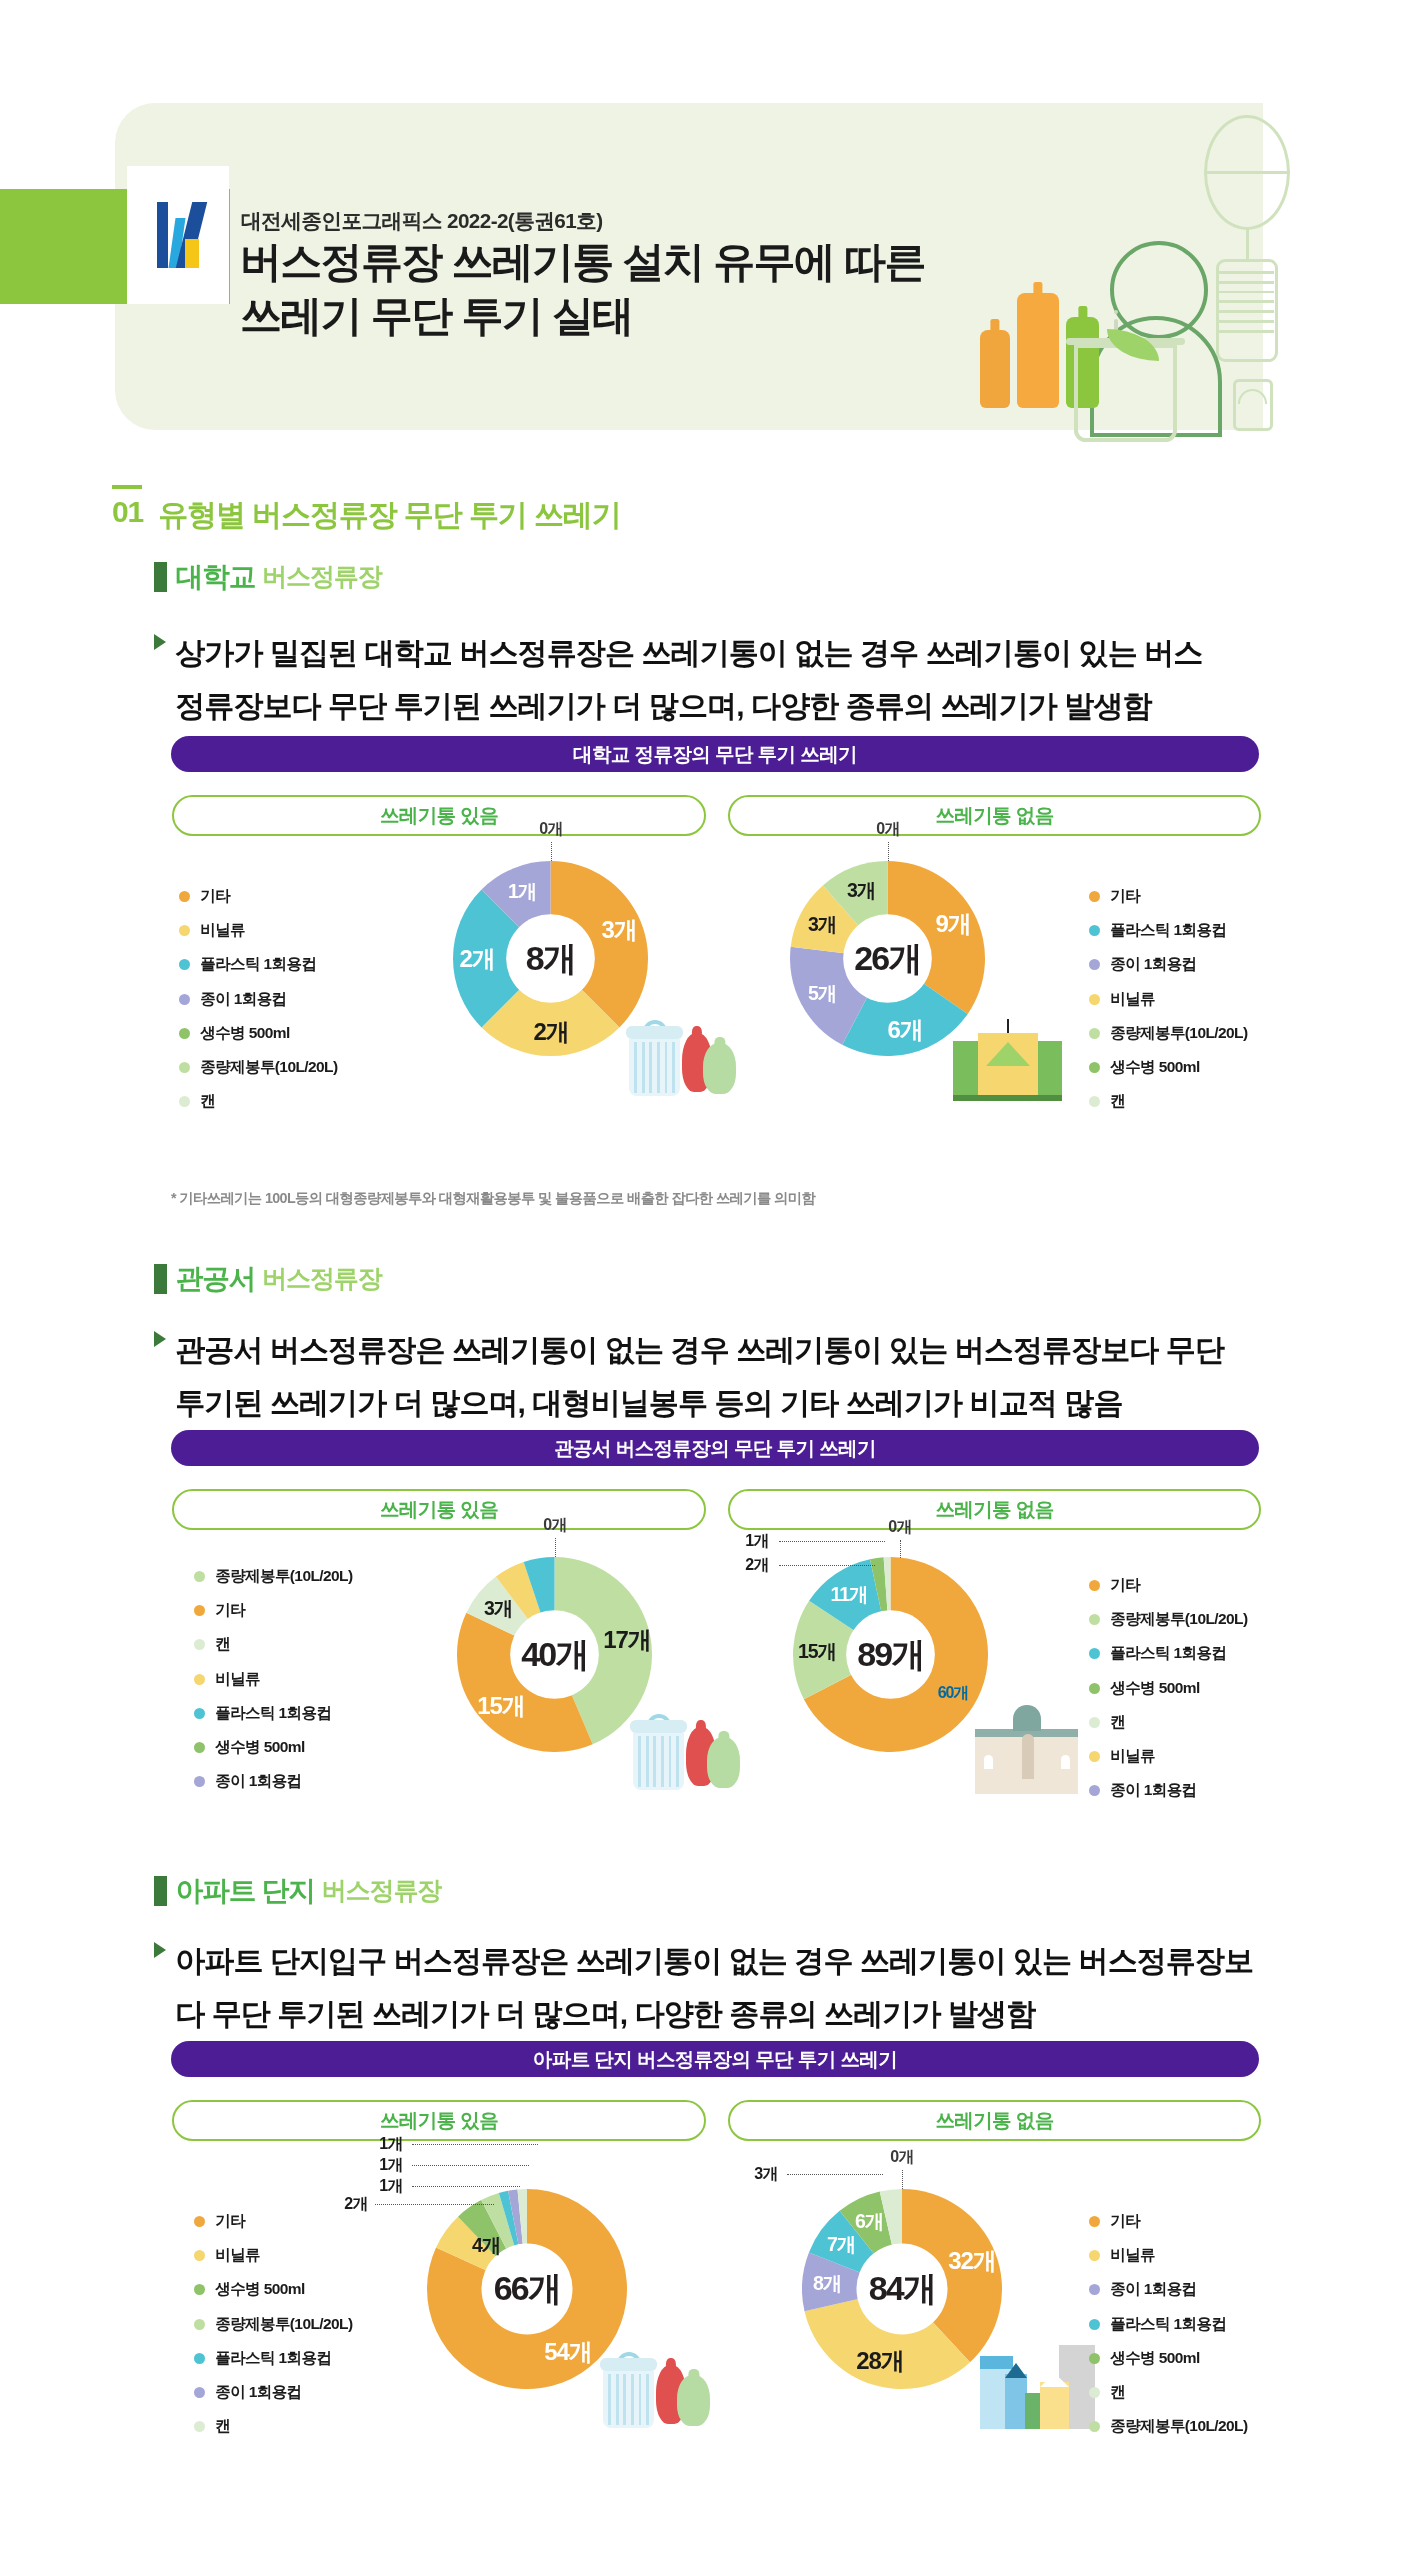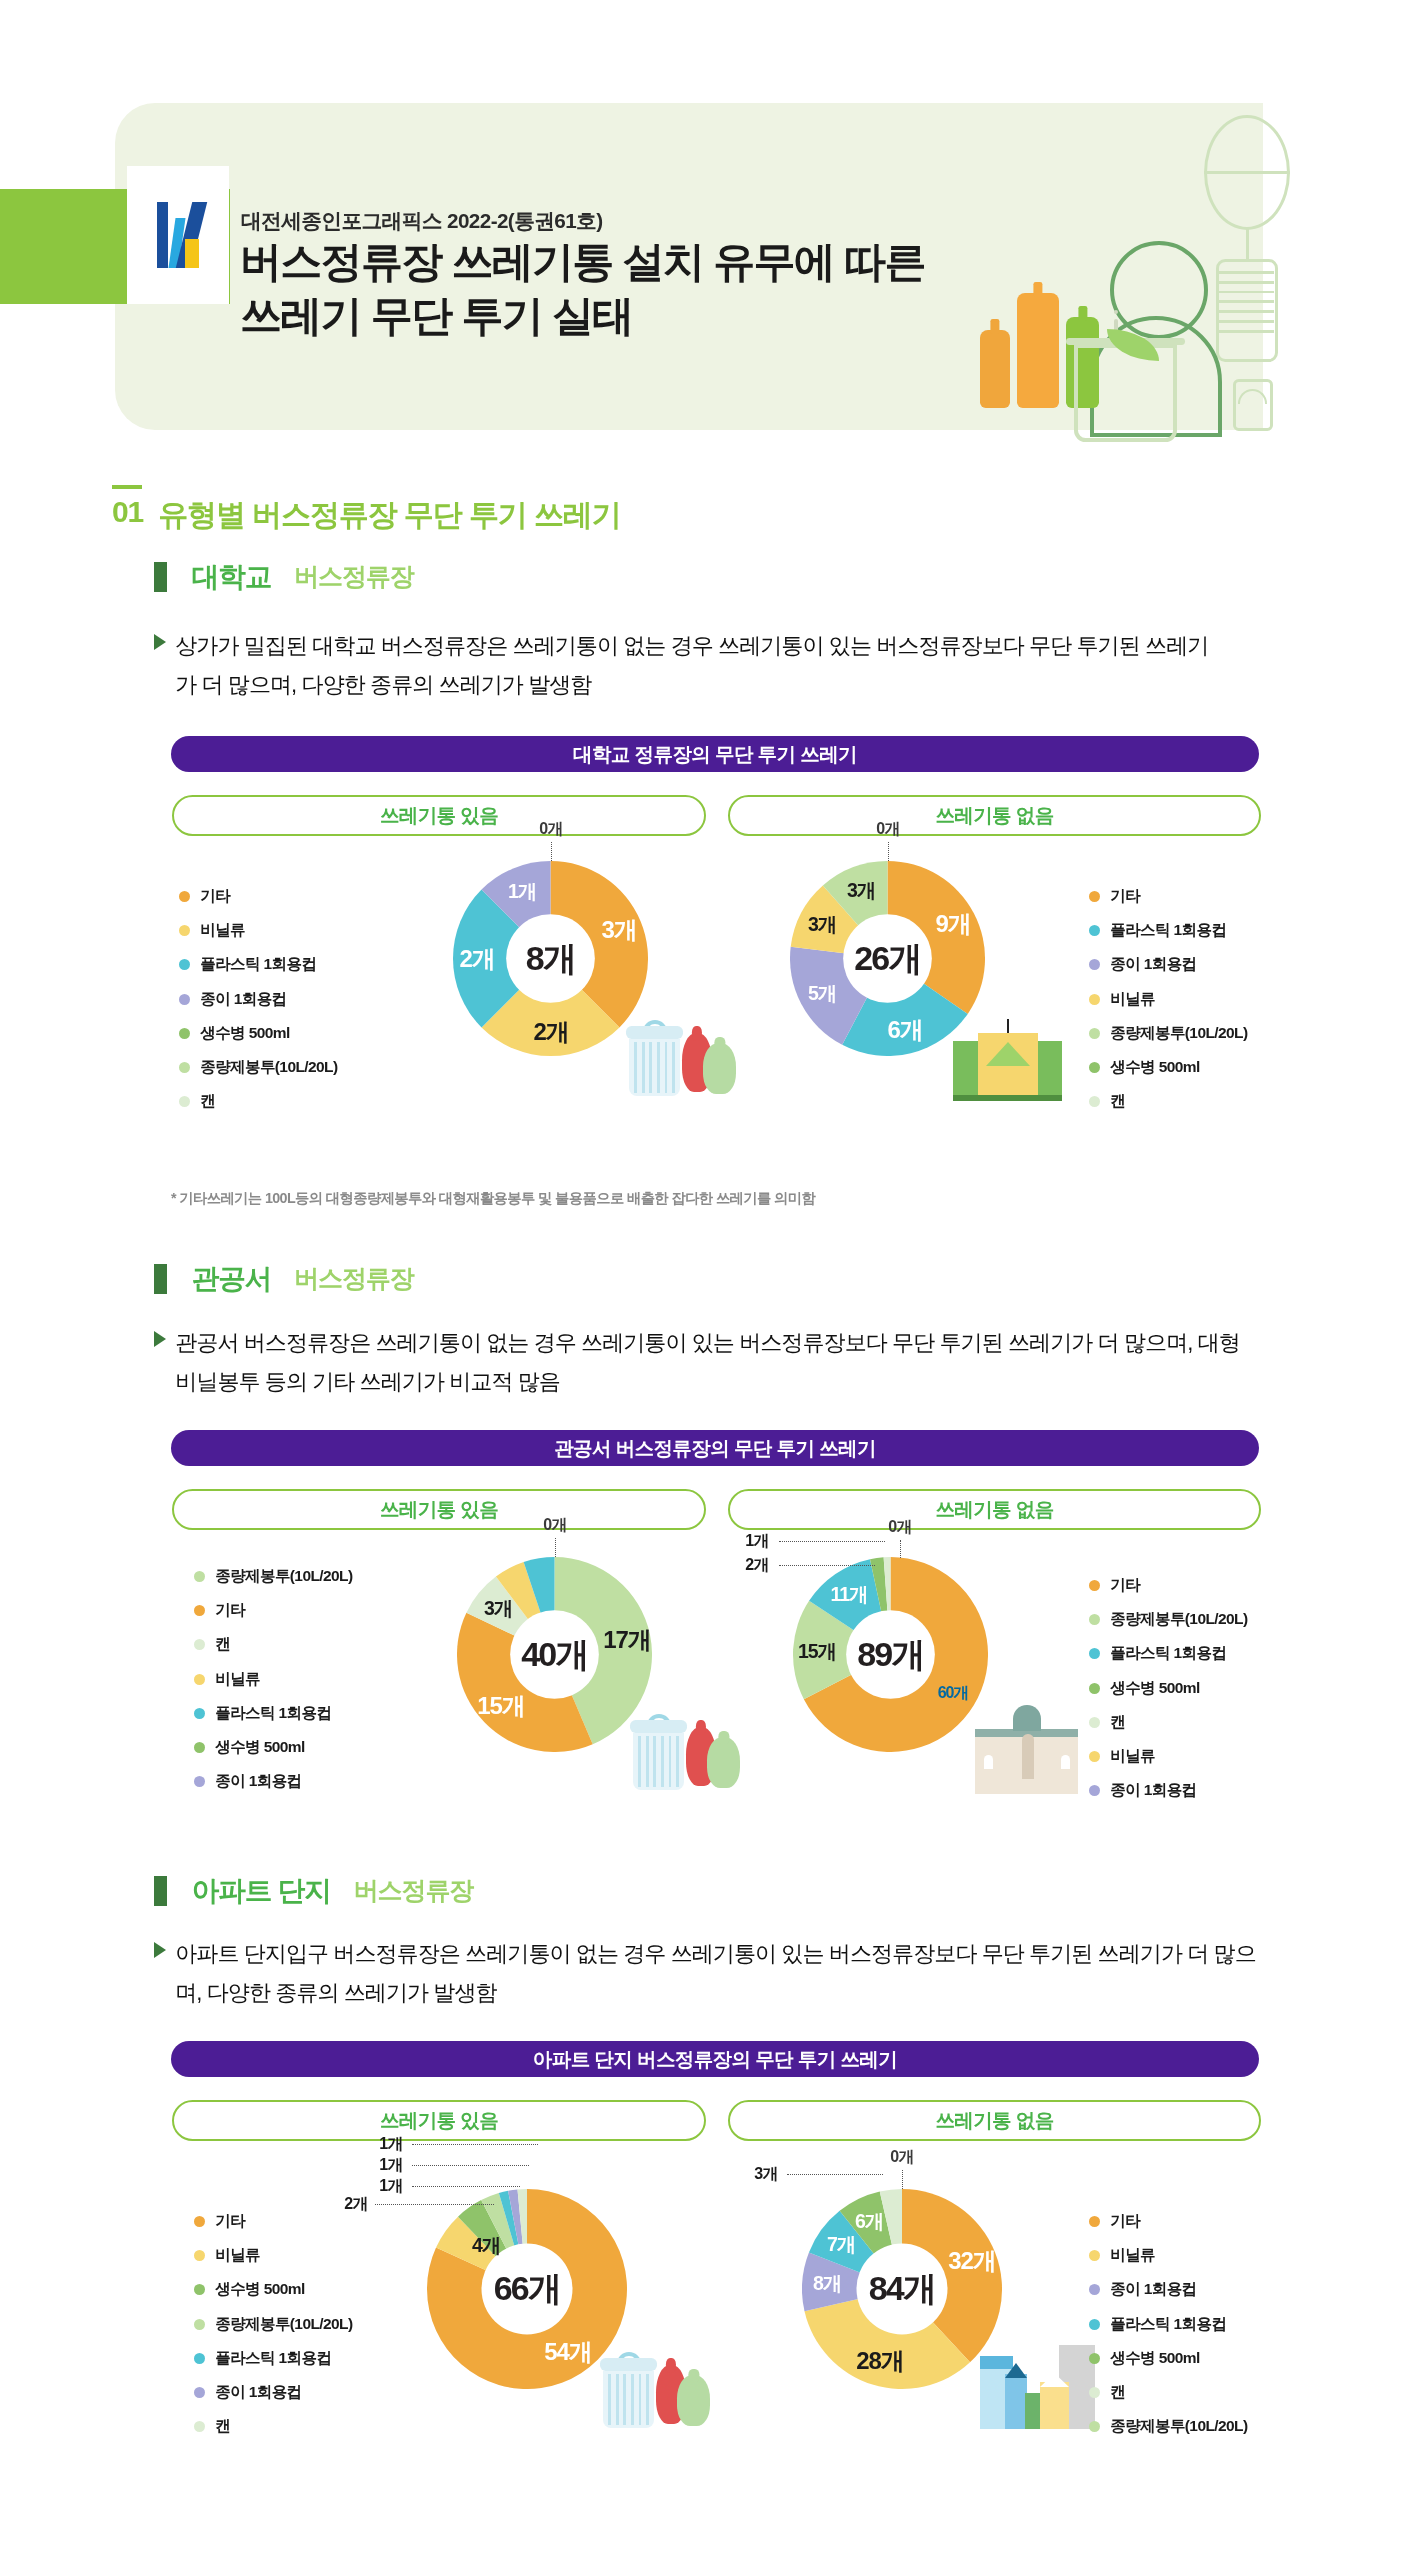--- a/index.html
+++ b/index.html
@@ -57,32 +57,32 @@
   .hd-circ { position:absolute; border: 3.4px solid #cfe2bd; border-radius: 50%; }
   .hd-rect { position:absolute; border: 3.4px solid #cfe2bd; border-radius: 9.2px; }
 
   
   .sec-num-wrap { position:absolute; display:flex; align-items:flex-start; }
   .sec-num { color:#8cc63f; font-size:30px; font-weight:800; letter-spacing:-1.1px; position:relative; }
   .sec-num::before { content:""; position:absolute; left:0; top:-10.3px; width:30px; height:4.6px; background:#8cc63f; }
   .sec-title { color:#8cc63f; font-size:30px; font-weight:800; letter-spacing:-1.1px; margin-left:15px; }
 
   
-  .sub-head { position:absolute; display:flex; align-items:center;gap:16px; }
+  .sub-head { position:absolute; display:flex; align-items:center; }
   .sub-head .sq { width:12.6px; height:30px; background:#3c7a3c; margin-right:9.2px; }
   .sub-head .s1 { color:#4ab34a; font-size:27.6px; font-weight:800; letter-spacing:-1.1px; }
   .sub-head .s2 { color:#9ed36a; font-size:25px; font-weight:700; letter-spacing:-1.1px; margin-left:6.9px; }
 
   
   .bullet { position:absolute; display:flex; align-items:flex-start; }
   .bullet .tri {
     width:0; height:0; border-left:12.6px solid #3c7a3c; border-top:8.6px solid transparent;
     border-bottom:8.6px solid transparent; margin-top:6.9px; margin-right:9.2px; flex:none;
   }
-  .bullet p { font-size:22px; line-height:1.75; color:#111; font-weight:400; letter-spacing:-0.9px; }
+  .bullet p { font-size:30px; line-height:1.75; color:#111; font-weight:700; letter-spacing:-0.9px; }
 
   
   .banner {
     position:absolute; height:36px; background:#4c1d95; border-radius:18.4px;
     display:flex; align-items:center; justify-content:center;
     color:#fff; font-size:19.5px; font-weight:700; letter-spacing:-0.6px;
   }
   
   .pill {
     position:absolute; height:41px; border:2.3px solid #8cc63f; border-radius:22px;

